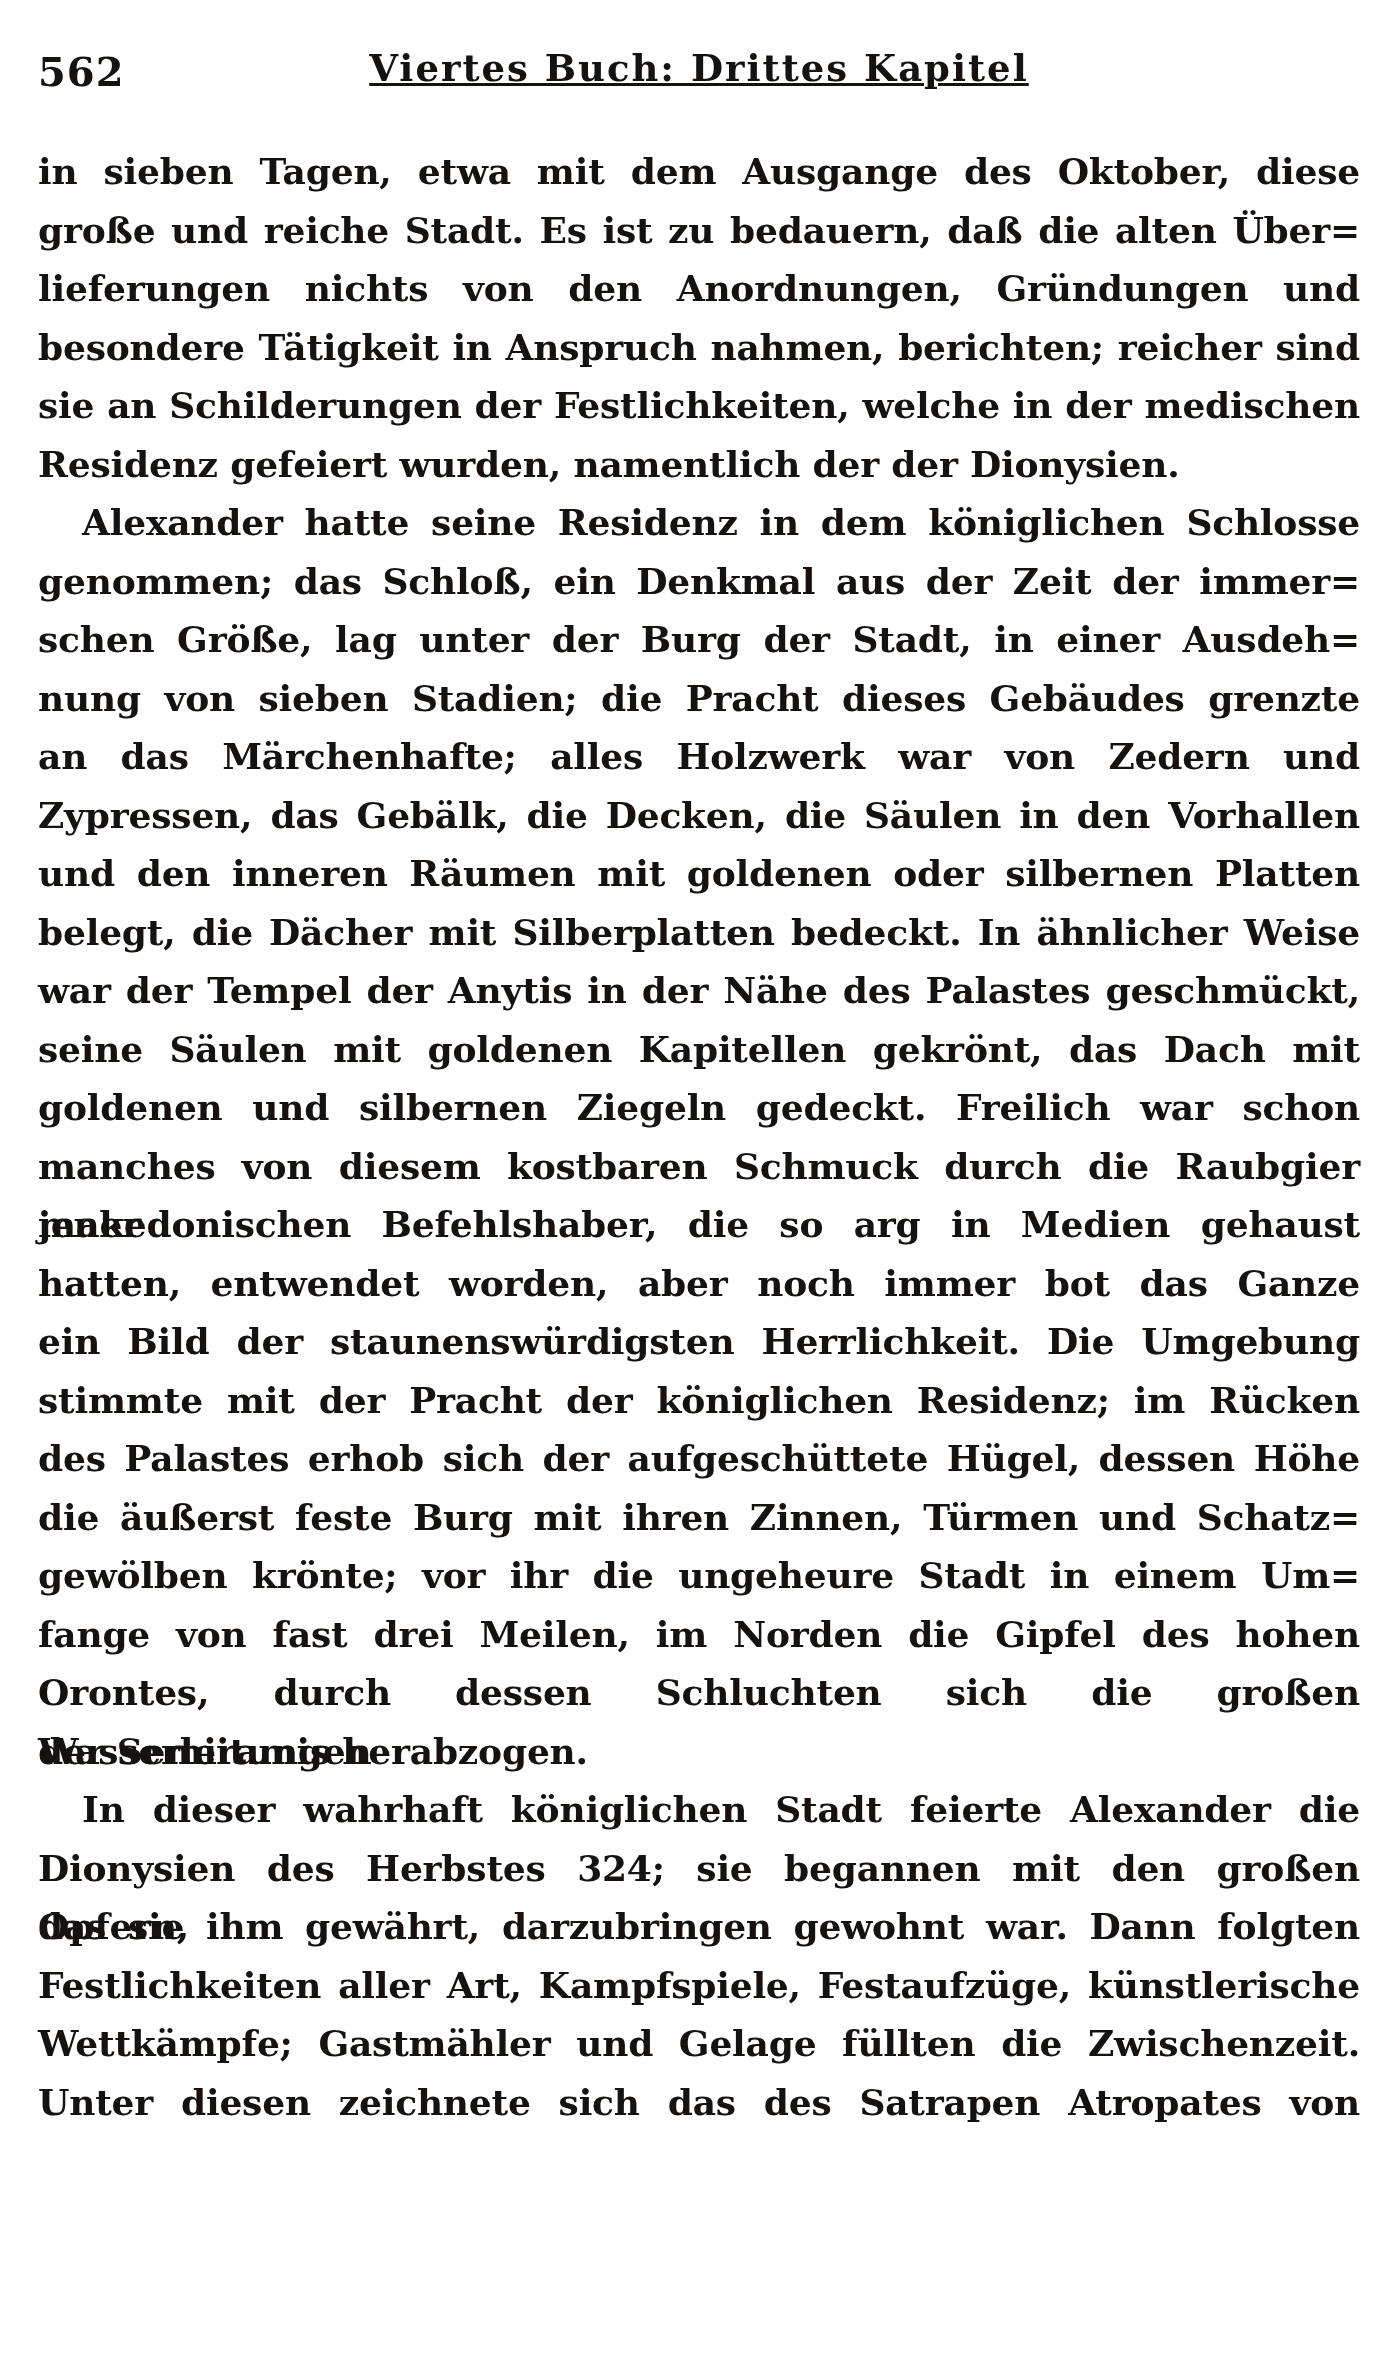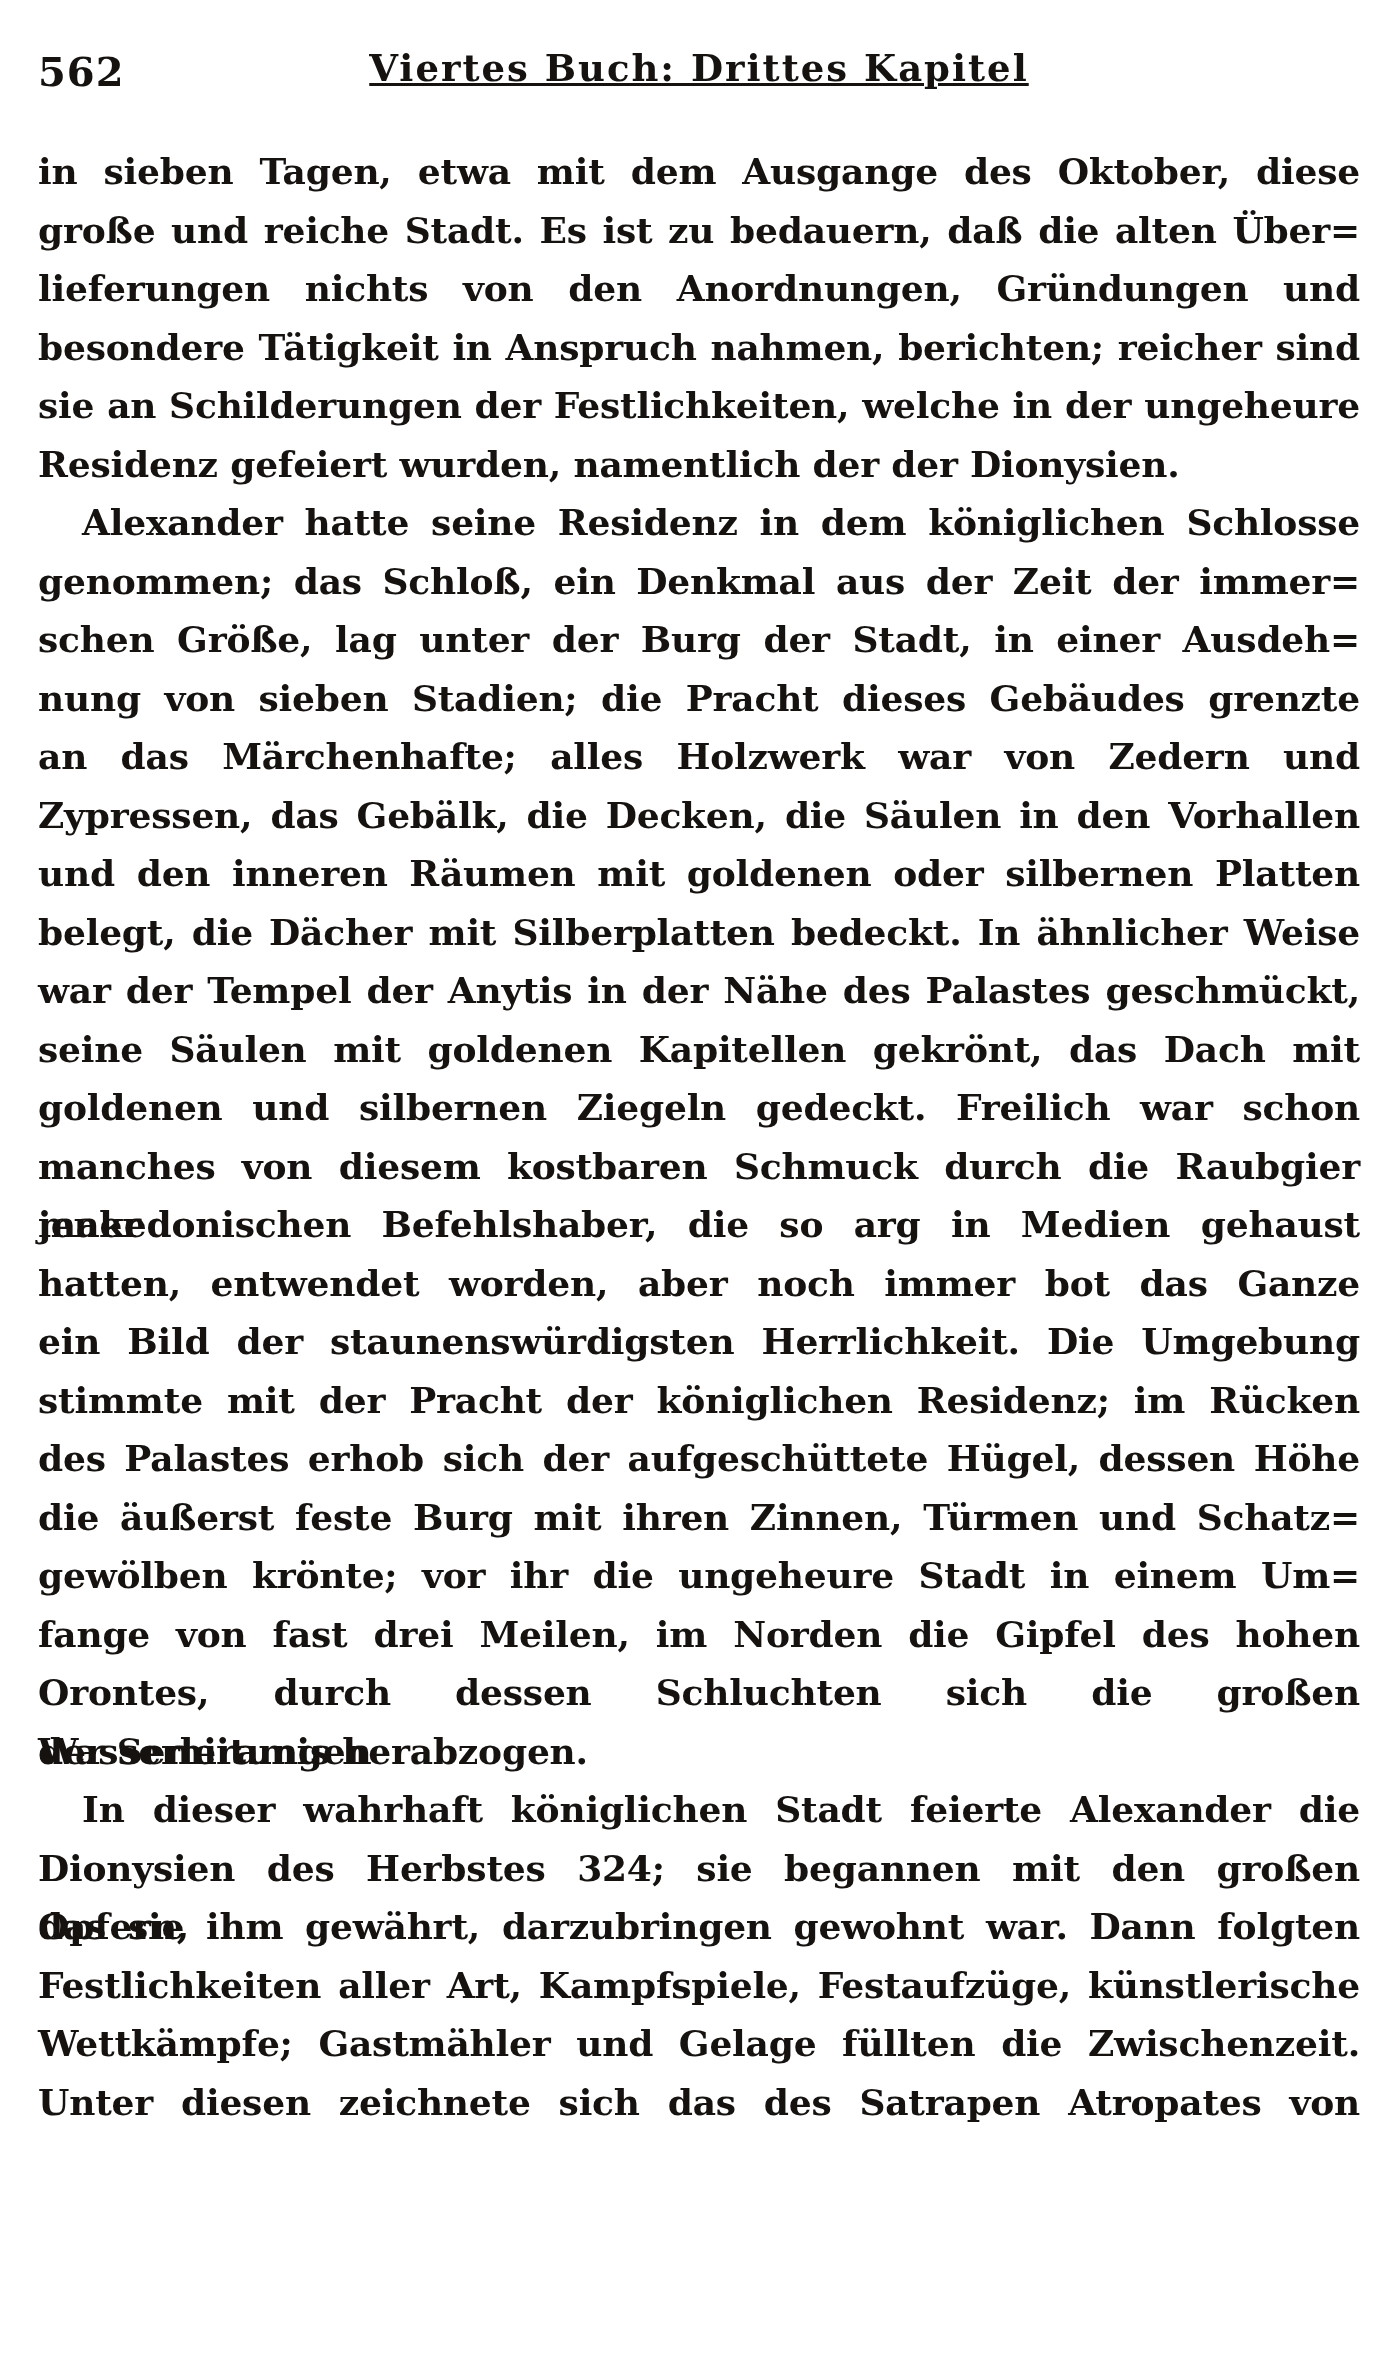--- a/index.html
+++ b/index.html
@@ -71,21 +71,21 @@
   <div class="running-head">
     <span class="page-number">562</span>
     <span class="running-title">Viertes Buch: Drittes Kapitel</span>
   </div>
   <div class="text-block">
       <div class="paragraph">
         <div class="line">in sieben Tagen, etwa mit dem Ausgange des Oktober, diese</div>
         <div class="line">große und reiche Stadt. Es ist zu bedauern, daß die alten Über=</div>
         <div class="line">lieferungen nichts von den Anordnungen, Gründungen und</div>
         <div class="line">besondere Tätigkeit in Anspruch nahmen, berichten; reicher sind</div>
-        <div class="line">sie an Schilderungen der Festlichkeiten, welche in der ungeheure</div>
+        <div class="line">sie an Schilderungen der Festlichkeiten, welche in der medischen</div>
         <div class="line no-just">Residenz gefeiert wurden, namentlich der der Dionysien.</div>
       </div>
       <div class="paragraph">
         <div class="line indent">Alexander hatte seine Residenz in dem königlichen Schlosse</div>
         <div class="line">genommen; das Schloß, ein Denkmal aus der Zeit der immer=</div>
         <div class="line">schen Größe, lag unter der Burg der Stadt, in einer Ausdeh=</div>
         <div class="line">nung von sieben Stadien; die Pracht dieses Gebäudes grenzte</div>
         <div class="line">an das Märchenhafte; alles Holzwerk war von Zedern und</div>
         <div class="line">Zypressen, das Gebälk, die Decken, die Säulen in den Vorhallen</div>
         <div class="line">und den inneren Räumen mit goldenen oder silbernen Platten</div>

